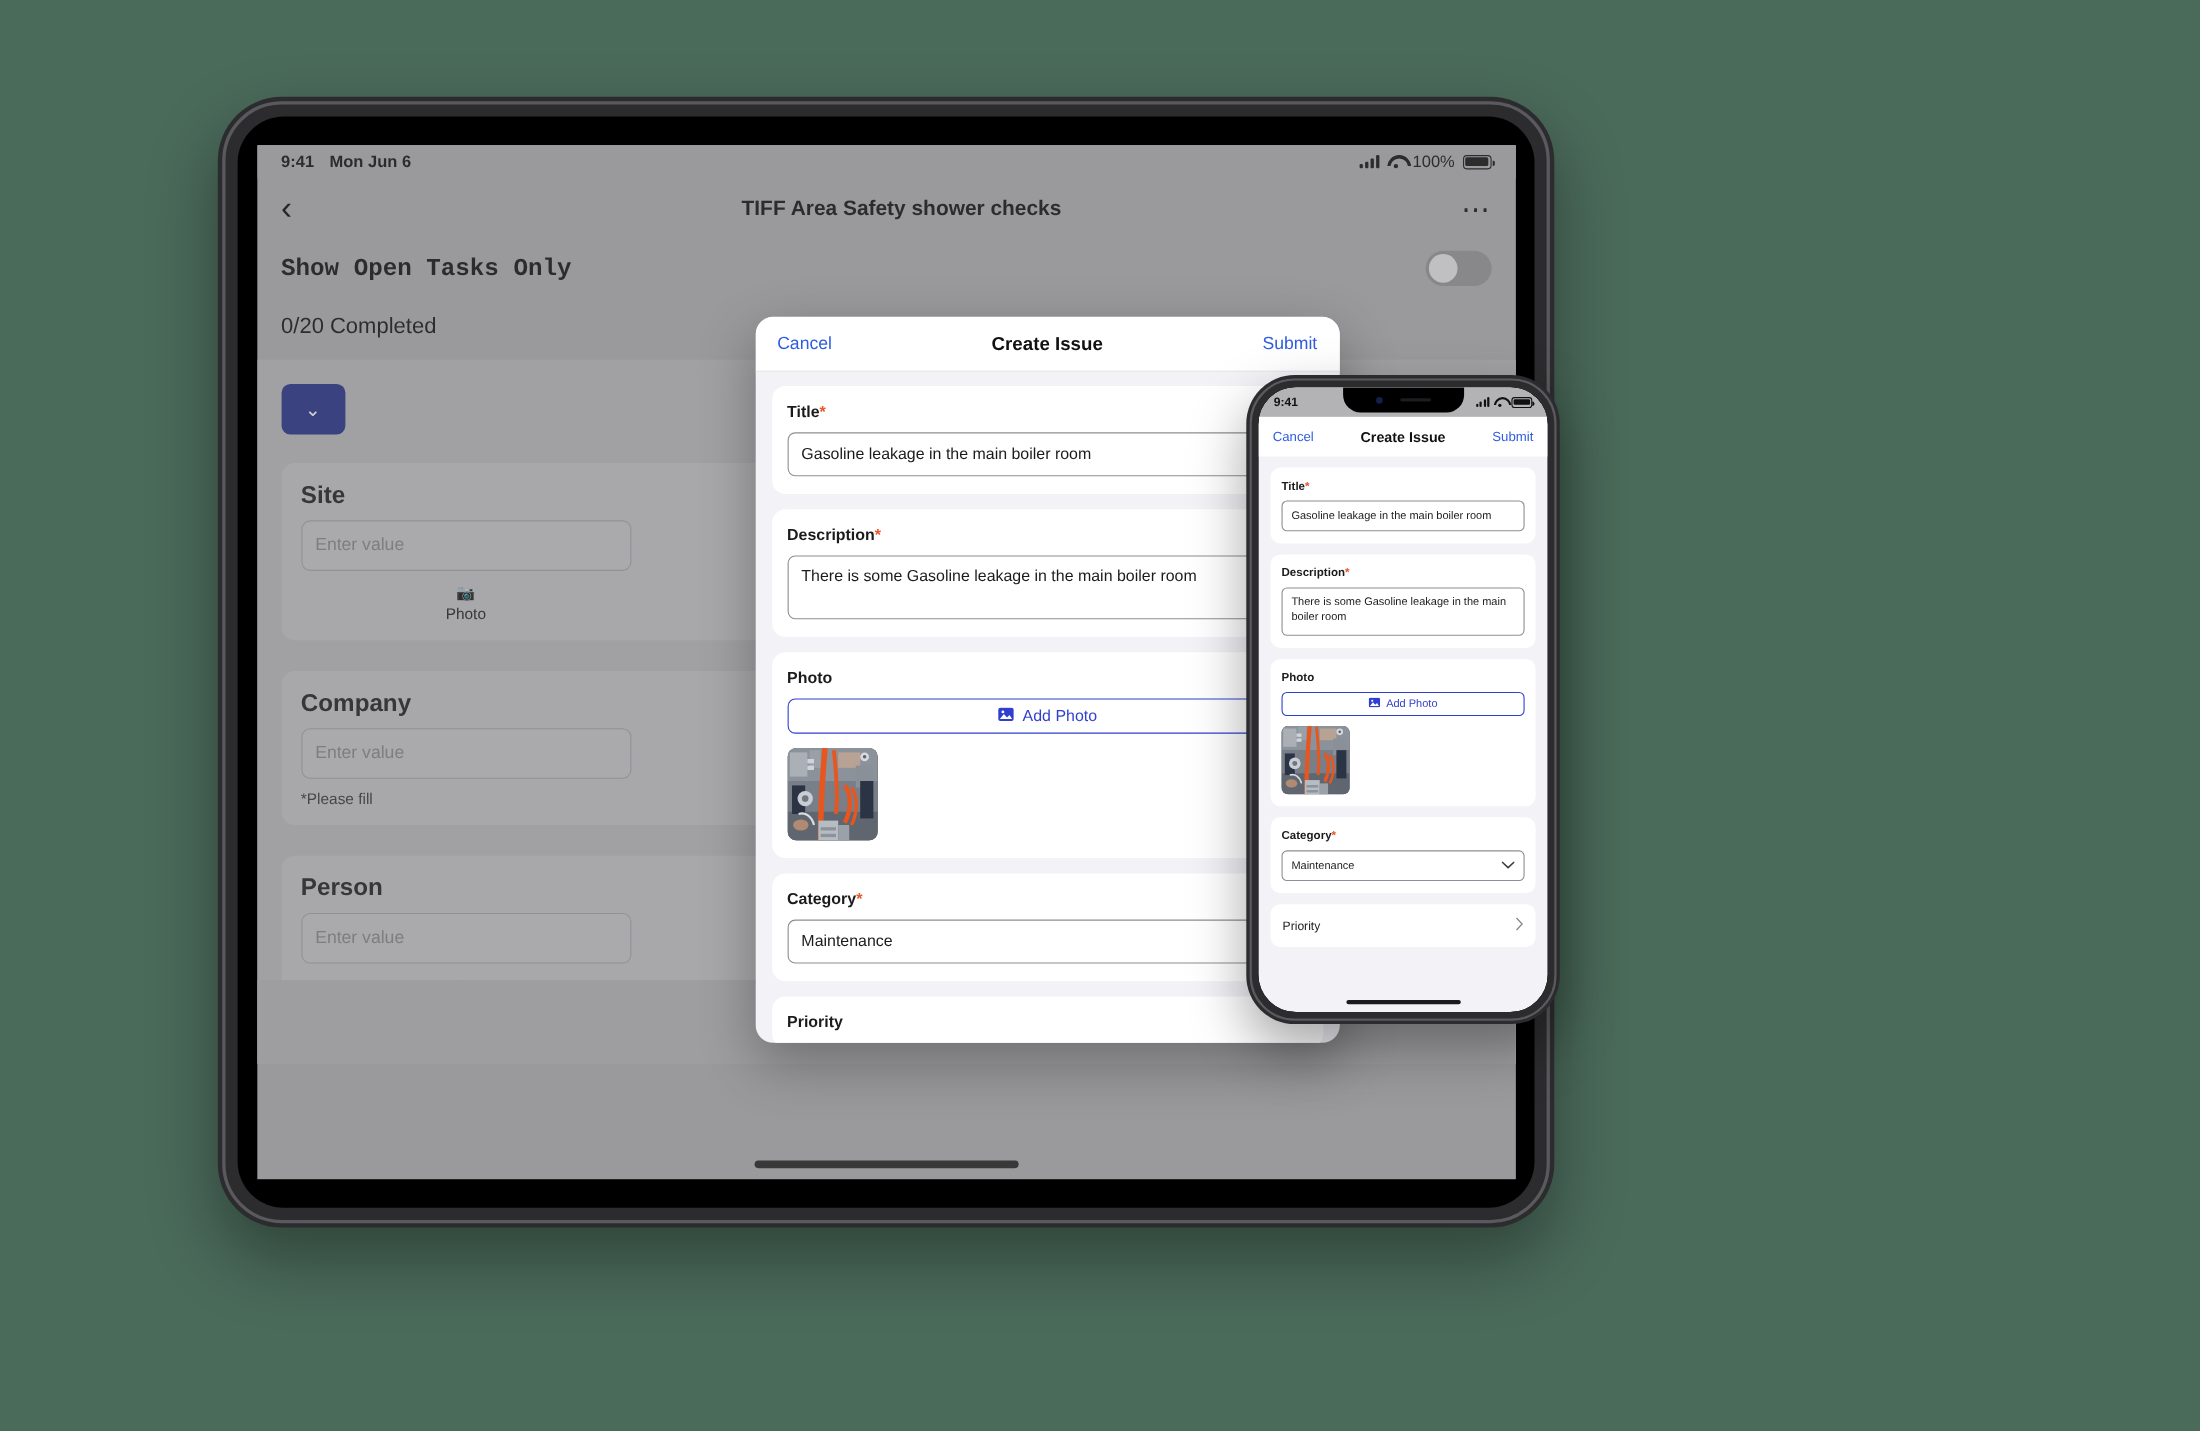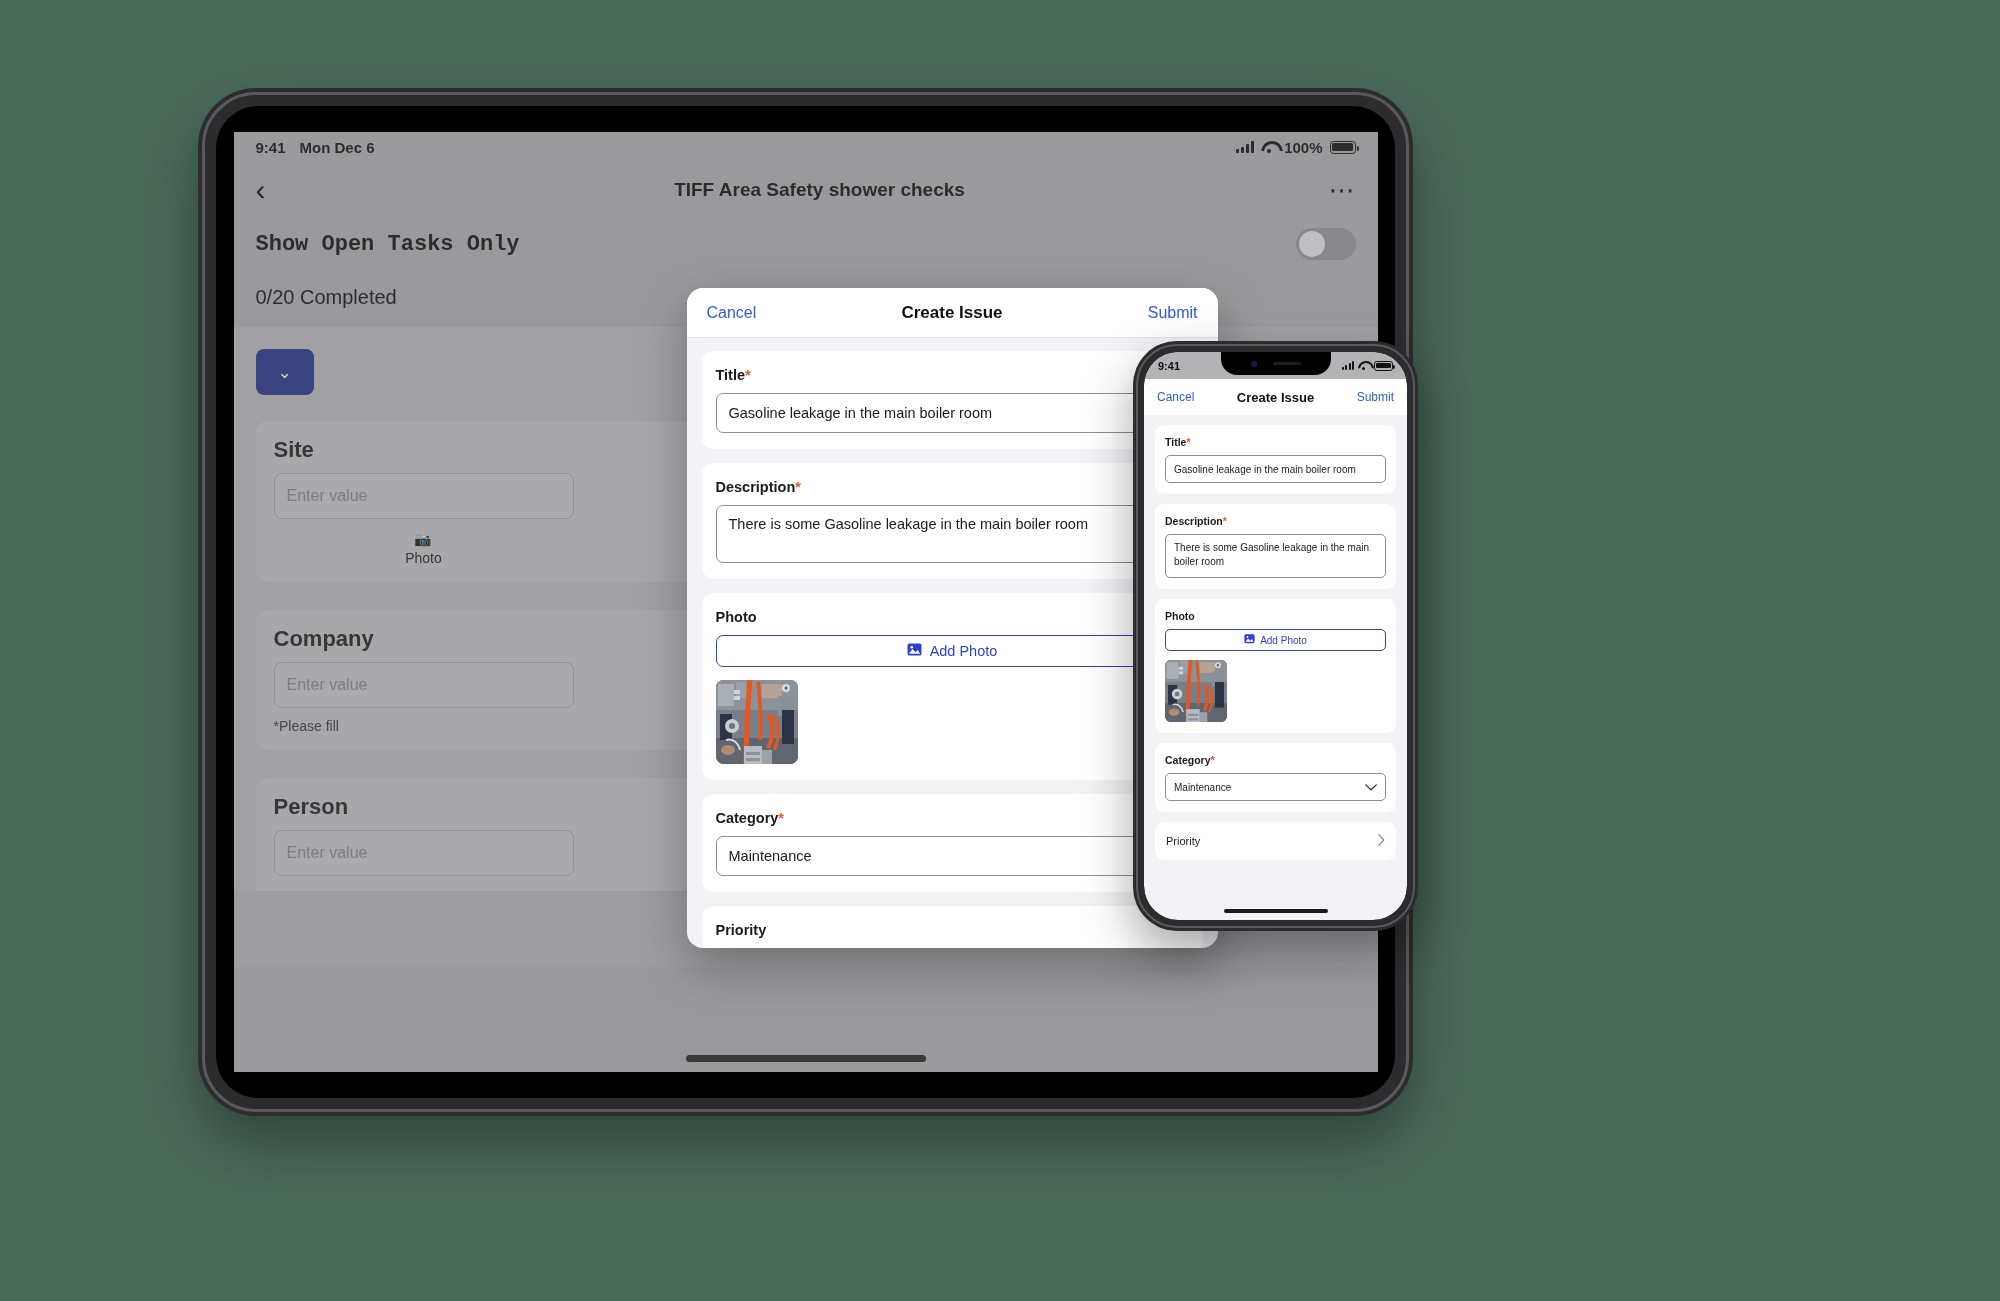--- a/index.html
+++ b/index.html
@@ -31,21 +31,21 @@
   .tablet-screen {
     position:absolute; left:50%; top:50%; transform:translate(-50%,-50%);
     width: 1144px; height: 940px; background: #b3b3b5; overflow: hidden;
   }
   .t-statusbar {
     height: 30px; display:flex; align-items:center;
     padding: 0 22px; font-size: 15px; color:#1b1b1b; font-weight:600;
     background: #b3b3b5;
   }
   .t-statusbar .left { display:flex; gap:14px; align-items:center; }
-  .t-statusbar .right { margin-left:auto; display:flex; gap:7px; align-items:center; font-weight:700;text-align:center; }
+  .t-statusbar .right { margin-left:auto; display:flex; gap:7px; align-items:center; font-weight:400;text-align:center; }
   .bars { display:inline-flex; align-items:flex-end; gap:2px; height:12px; }
   .bars i { display:block; width:3px; background:#1b1b1b; border-radius:1px; }
   .bars i:nth-child(1){height:4px}.bars i:nth-child(2){height:6px}
   .bars i:nth-child(3){height:9px}.bars i:nth-child(4){height:12px}
   .wifi { width:16px; height:12px; position:relative; }
   .wifi::before{content:''; position:absolute; left:0; top:0; width:16px;height:16px;
     border:3px solid #1b1b1b; border-radius:50%; clip-path: polygon(0 0,100% 0,100% 45%,0 45%);}
   .wifi::after{content:''; position:absolute; left:6px; bottom:0; width:4px;height:4px;
     background:#1b1b1b; border-radius:50%;}
   .battery { width:26px;height:13px;border:1.6px solid #1b1b1b;border-radius:3.5px;position:relative;}
@@ -184,21 +184,21 @@
 
 <div class="stage">
 
   <div class="tablet-frame">
     <div class="tablet-inner">
       <div class="tablet-screen">
 
         <div class="t-statusbar">
           <div class="left">
             <span>9:41</span>
-            <span>Mon Dec 6</span>
+            <span>Mon Jun 6</span>
           </div>
           <div class="right">
             <span class="bars">
                 <i></i>
                 <i></i>
                 <i></i>
                 <i></i>
               </span>
             <span class="wifi"></span>
             <span>100%</span>

